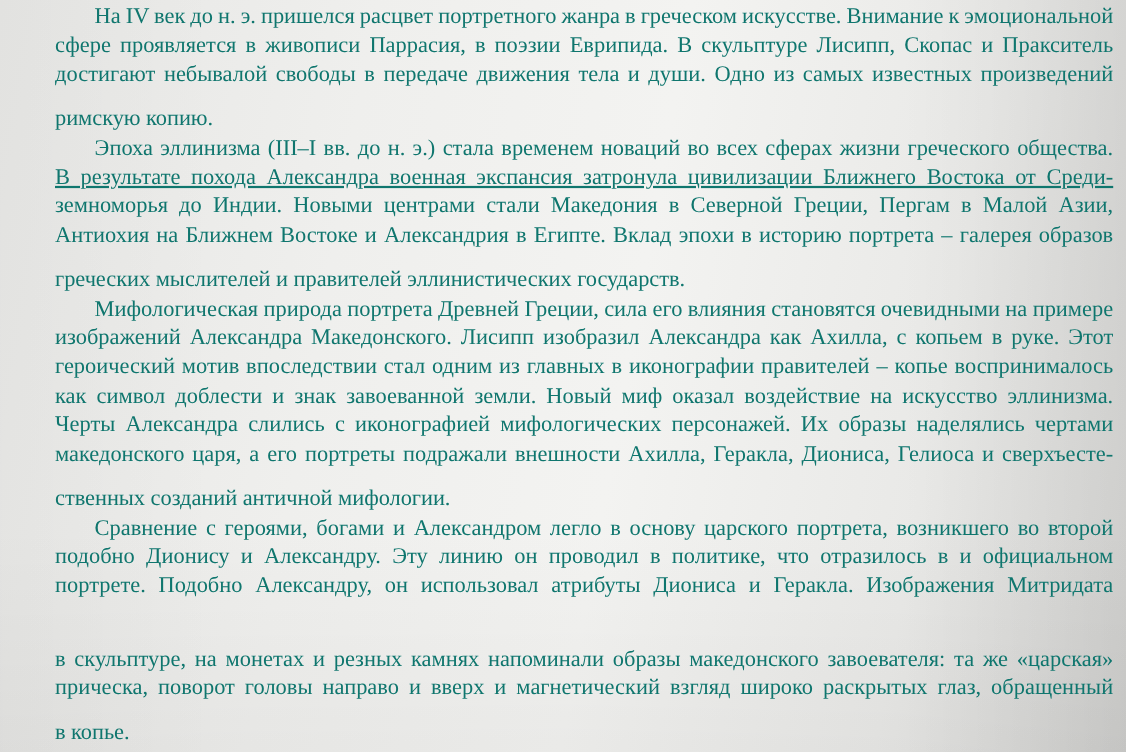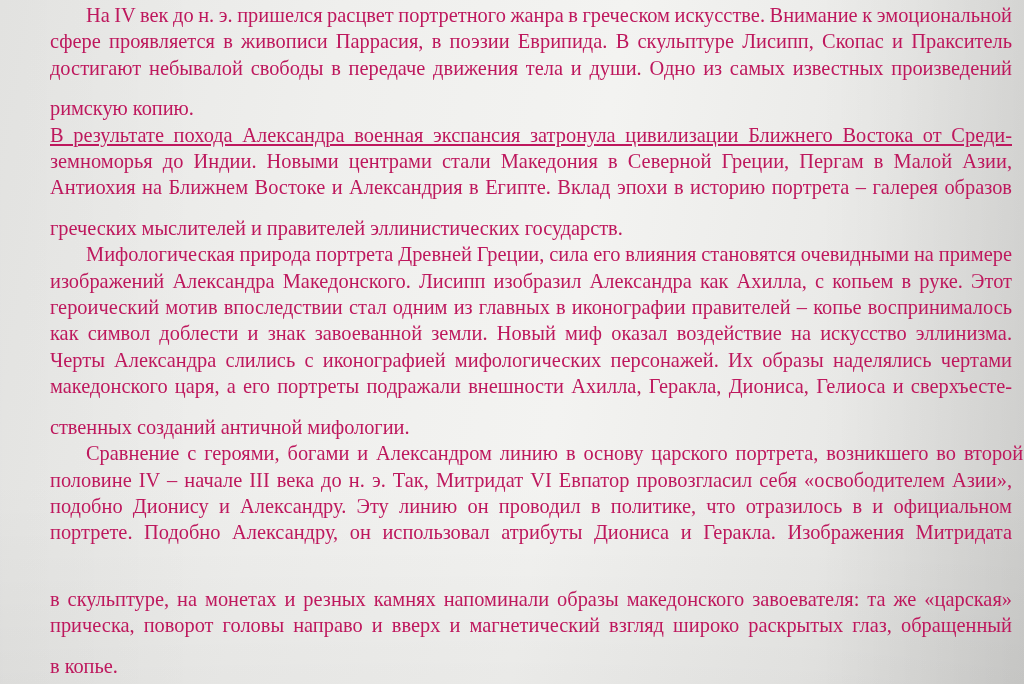--- a/index.html
+++ b/index.html
@@ -22,21 +22,21 @@
     pointer-events: none;
   }
   .page {
     position: absolute;
     left: 14px;
     top: 2px;
     width: 998px;
     font-family: "Liberation Serif", "DejaVu Serif", serif;
     font-size: 20.4px;
     line-height: 26.4px;
-    color: #be185d;
+    color: #0f766e;
     text-align: justify;
     letter-spacing: -0.05px;
   }
   .para {
     margin: 0;
     text-indent: 36px;
   }
   .line {
     display: block;
     white-space: nowrap;
@@ -59,39 +59,39 @@
 <div class="page">
 
   <div class="para">
     <span class="line indent" style="display: block; width: auto; letter-spacing: 0px; word-spacing: -0.540625px;">На IV век до н. э. пришелся расцвет портретного жанра в греческом искусстве. Внимание к эмоциональной</span>
     <span class="line" style="display: block; width: auto; letter-spacing: 0px; word-spacing: 3.16466px;">сфере проявляется в живописи Паррасия, в поэзии Еврипида. В скульптуре Лисипп, Скопас и Пракситель</span>
     <span class="line" style="display: block; width: auto; letter-spacing: 0px; word-spacing: 2.64303px;">достигают небывалой свободы в передаче движения тела и души. Одно из самых известных произведений</span>
     <span class="line last">римскую копию.</span>
   </div>
 
   <div class="para">
+    <span class="line indent" style="display: block; width: auto; letter-spacing: 0px; word-spacing: 1.55833px;">Эпоха эллинизма (III–I вв. до н. э.) стала временем новаций во всех сферах жизни греческого общества.</span>
     <span class="line" style="display: block; width: auto; letter-spacing: 0px; word-spacing: 4.52699px; text-decoration: underline;">В результате похода Александра военная экспансия затронула цивилизации Ближнего Востока от Среди-</span>
     <span class="line" style="display: block; width: auto; letter-spacing: 0px; word-spacing: 5.04207px;">земноморья до Индии. Новыми центрами стали Македония в Северной Греции, Пергам в Малой Азии,</span>
     <span class="line" style="display: block; width: auto; letter-spacing: 0px; word-spacing: 1.39271px;">Антиохия на Ближнем Востоке и Александрия в Египте. Вклад эпохи в историю портрета – галерея образов</span>
     <span class="line last">греческих мыслителей и правителей эллинистических государств.</span>
   </div>
 
   <div class="para">
     <span class="line indent" style="display: block; width: auto; letter-spacing: 0px; word-spacing: -0.223011px;">Мифологическая природа портрета Древней Греции, сила его влияния становятся очевидными на примере</span>
     <span class="line" style="display: block; width: auto; letter-spacing: 0px; word-spacing: 3.02083px;">изображений Александра Македонского. Лисипп изобразил Александра как Ахилла, с копьем в руке. Этот</span>
     <span class="line" style="display: block; width: auto; letter-spacing: 0px; word-spacing: 1.09896px;">героический мотив впоследствии стал одним из главных в иконографии правителей – копье воспринималось</span>
     <span class="line" style="display: block; width: auto; letter-spacing: 0px; word-spacing: 4.06731px;">как символ доблести и знак завоеванной земли. Новый миф оказал воздействие на искусство эллинизма.</span>
     <span class="line" style="display: block; width: auto; letter-spacing: 0px; word-spacing: 4.16875px;">Черты Александра слились с иконографией мифологических персонажей. Их образы наделялись чертами</span>
     <span class="line" style="display: block; width: auto; letter-spacing: 0px; word-spacing: 2.09766px;">македонского царя, а его портреты подражали внешности Ахилла, Геракла, Диониса, Гелиоса и сверхъесте-</span>
     <span class="line last">ственных созданий античной мифологии.</span>
   </div>
 
   <div class="para">
-    <span class="line indent" style="display: block; width: auto; letter-spacing: 0px; word-spacing: 2.80769px;">Сравнение с героями, богами и Александром линию в основу царского портрета, возникшего во второй</span>
-    <span class="line" style="display: block; width: auto; letter-spacing: 0px; word-spacing: 2.00684px;">половине IV – начале III века до н. э. Так, Митридат VI Евпатор провозгласил себя «освободителем Азии»,</span>
+    <span class="line indent" style="display: block; width: auto; letter-spacing: 0px; word-spacing: 2.80769px;">Сравнение с героями, богами и Александром легло в основу царского портрета, возникшего во второй</span>
     <span class="line" style="display: block; width: auto; letter-spacing: 0px; word-spacing: 5.15625px;">подобно Дионису и Александру. Эту линию он проводил в политике, что отразилось в и официальном</span>
     <span class="line" style="display: block; width: auto; letter-spacing: 0px; word-spacing: 6.46719px;">портрете. Подобно Александру, он использовал атрибуты Диониса и Геракла. Изображения Митридата</span>
     <span class="line" style="display: block; width: auto; letter-spacing: 0px; word-spacing: 2.86899px; margin-top: 40px;">в скульптуре, на монетах и резных камнях напоминали образы македонского завоевателя: та же «царская»</span>
     <span class="line" style="display: block; width: auto; letter-spacing: 0px; word-spacing: 3.98047px;">прическа, поворот головы направо и вверх и магнетический взгляд широко раскрытых глаз, обращенный</span>
     <span class="line last">в копье.</span>
   </div>
 
 </div>
 
 </body></html>

